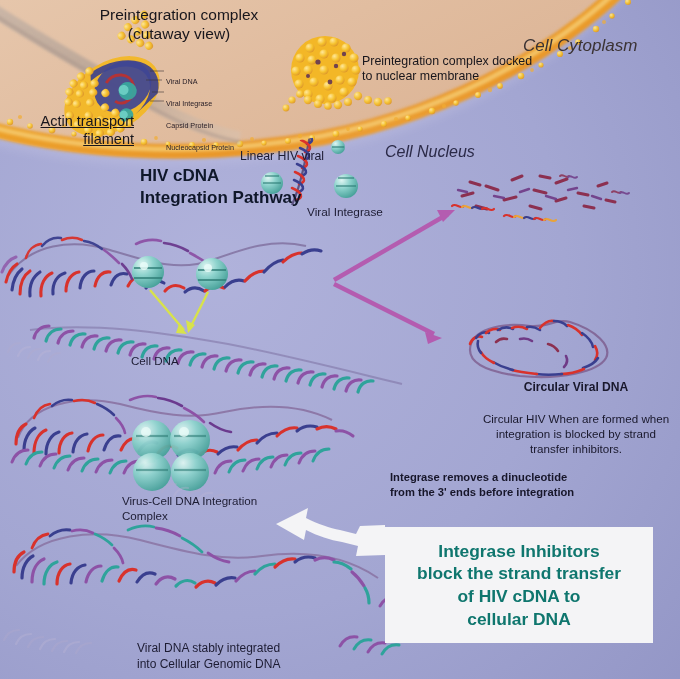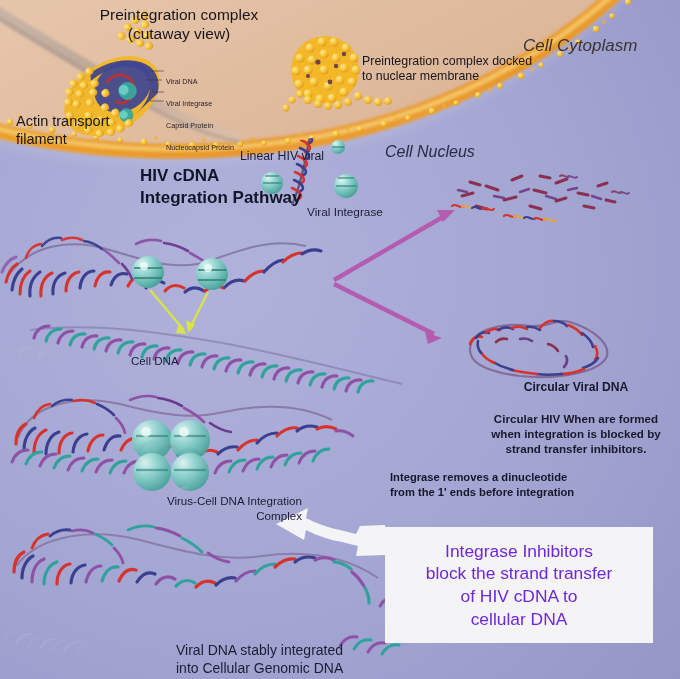--- a/index.html
+++ b/index.html
@@ -7,49 +7,49 @@
   body{font-family:"Liberation Sans",sans-serif;}
   #figure{
     position:relative;width:680px;height:679px;overflow:hidden;
     background:#ddb697;
     padding-left:36px;
   }
   #figure svg.layer{position:absolute;left:0;top:0;width:680px;height:679px;}
   .txt{position:absolute;color:#18161c;white-space:pre-line;line-height:1.22;}
   
   .t-preint{left:64px;top:6px;width:230px;font-size:15.5px;text-align:center;}
-  .t-actin{left:16px;top:113px;width:118px;font-size:14.5px;text-align:left;}
+  .t-actin{left:16px;top:113px;width:118px;font-size:14.5px;text-align:right;text-decoration:underline;}
   .t-legend{left:166px;top:66px;font-size:7.2px;line-height:1.52;color:#2a2028;}
   .t-docked{left:362px;top:54px;width:192px;font-size:12.4px;font-weight:normal;}
   .t-cyto{left:523px;top:36px;font-size:17px;font-style:italic;color:#3b3334;}
   .t-nucleus{left:385px;top:142px;font-size:16px;font-style:italic;color:#2b2a48;}
   .t-linear{left:240px;top:149px;font-size:12.3px;color:#1d1c33;}
   .t-integrase{left:307px;top:205px;font-size:11.8px;color:#1d1c33;}
   .t-title{left:140px;top:165px;width:180px;font-size:17px;font-weight:bold;
            line-height:1.28;color:#0f172a;}
   .t-celldna{left:131px;top:354px;font-size:11.6px;color:#1d1c33;}
   .t-degraded{left:475px;top:231px;width:200px;font-size:11.6px;text-align:center;
               color:#19182c;line-height:1.30;}
   .t-degraded b{font-size:12.1px;}
   .t-circular{left:478px;top:364px;width:196px;font-size:11.6px;text-align:center;
-              color:#19182c;line-height:1.30;font-weight:bold;}
+              color:#19182c;line-height:1.30;}
   .t-circular b{font-size:12.1px;}
   .t-dinuc{left:390px;top:470px;width:215px;font-size:11.2px;font-weight:bold;
            color:#17162a;line-height:1.34;}
-  .t-vcomplex{left:122px;top:493px;width:180px;font-size:11.6px;color:#1d1c33;line-height:1.30;text-align:right;}
-  .t-stable{left:137px;top:641px;width:200px;font-size:14px;color:#1d1c33;line-height:1.32;margin-left:39px;}
+  .t-vcomplex{left:122px;top:493px;width:180px;font-size:11.6px;color:#1d1c33;line-height:1.30;}
+  .t-stable{left:137px;top:641px;width:200px;font-size:12px;color:#1d1c33;line-height:1.32;}
   
   #callout{
     position:absolute;left:385px;top:527px;width:268px;height:116px;
     background:#f4f4f6;
     display:flex;align-items:center;justify-content:center;
   }
   #callout .co-text{
-    font-size:17.4px;font-weight:normal;text-align:center;line-height:1.30;
-    color:#6d28d9;white-space:pre-line;
+    font-size:17.4px;font-weight:bold;text-align:center;line-height:1.30;
+    color:#0f766e;white-space:pre-line;
   }
 </style>
 </head>
 <body>
 
 <div id="figure">
 
   <svg class="layer" viewBox="0 0 680 679">
     <defs>
 
@@ -714,21 +714,21 @@
 
   <div class="txt t-celldna">Cell DNA</div>
 
 
   <div class="txt t-circular">
     <b>Circular Viral DNA</b><br>
     <span>Circular HIV When are formed when integration is blocked by strand transfer inhibitors.</span>
   </div>
 
   <div class="txt t-dinuc">Integrase removes a dinucleotide
-from the 1' ends before integration</div>
+from the 3' ends before integration</div>
 
   <div class="txt t-vcomplex">Virus-Cell DNA Integration
 Complex</div>
 
   <div class="txt t-stable">Viral DNA stably integrated
 into Cellular Genomic DNA</div>
 
   <div id="callout">
     <div class="co-text">Integrase Inhibitors
 block the strand transfer

